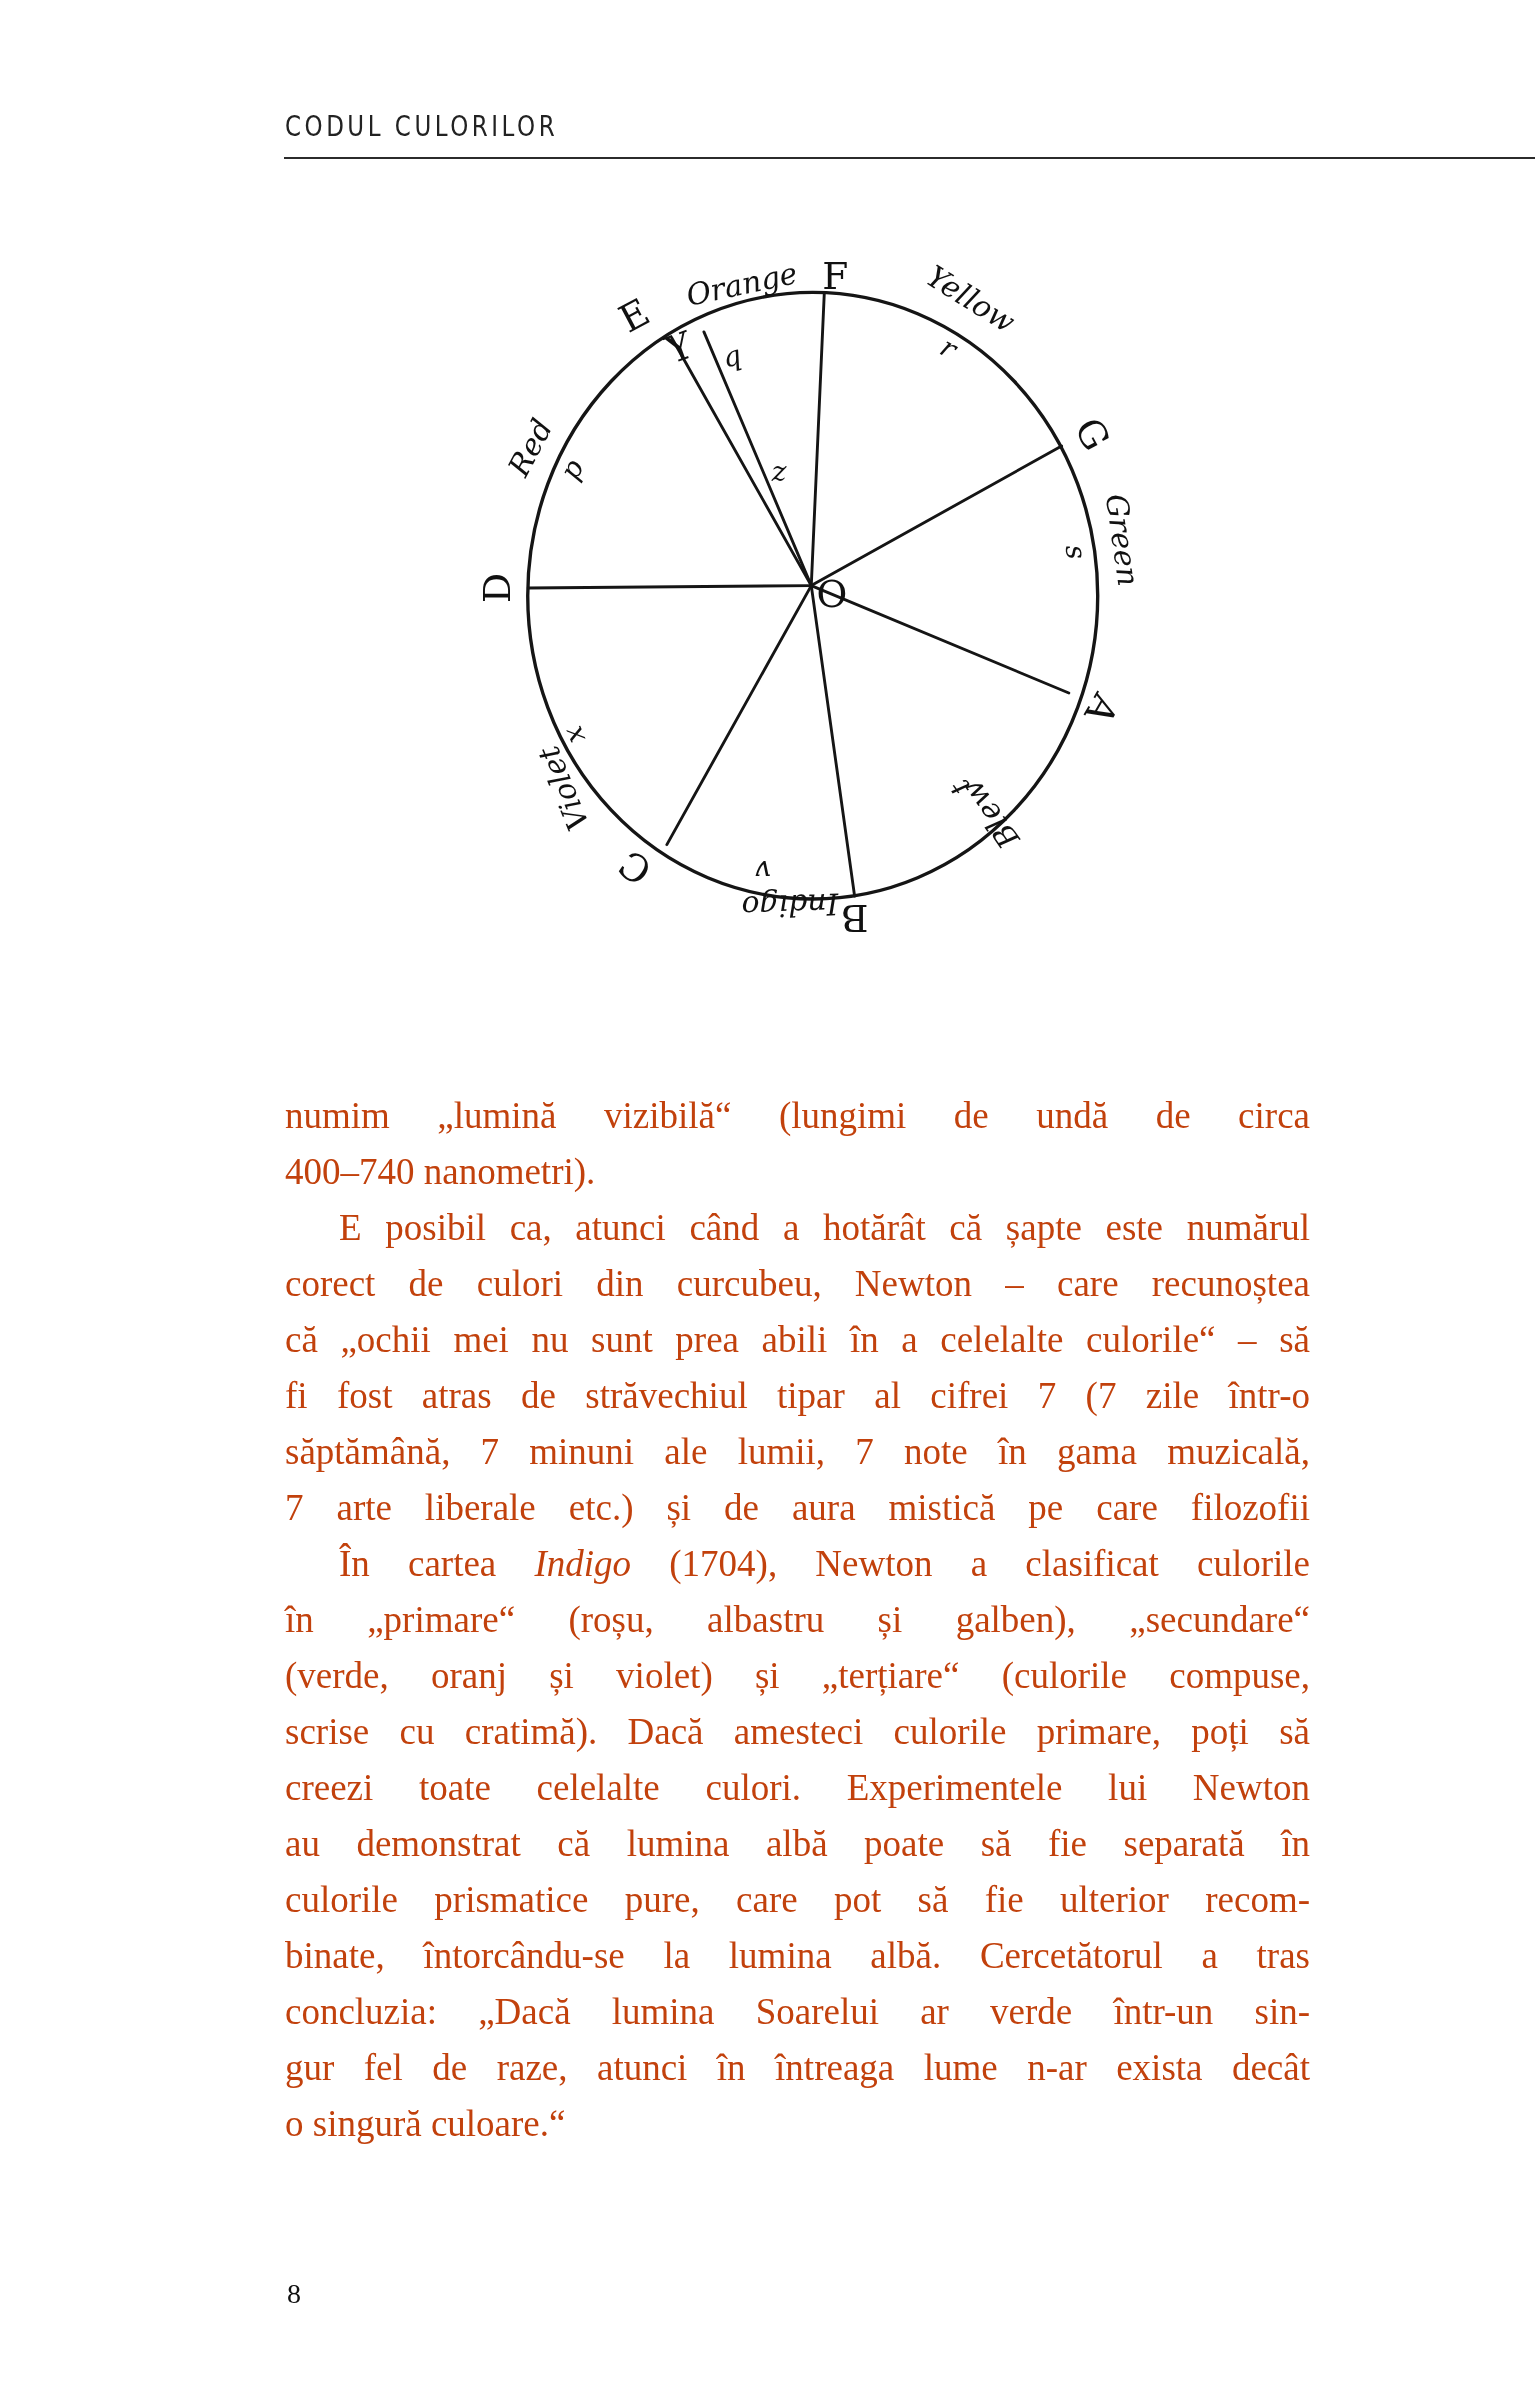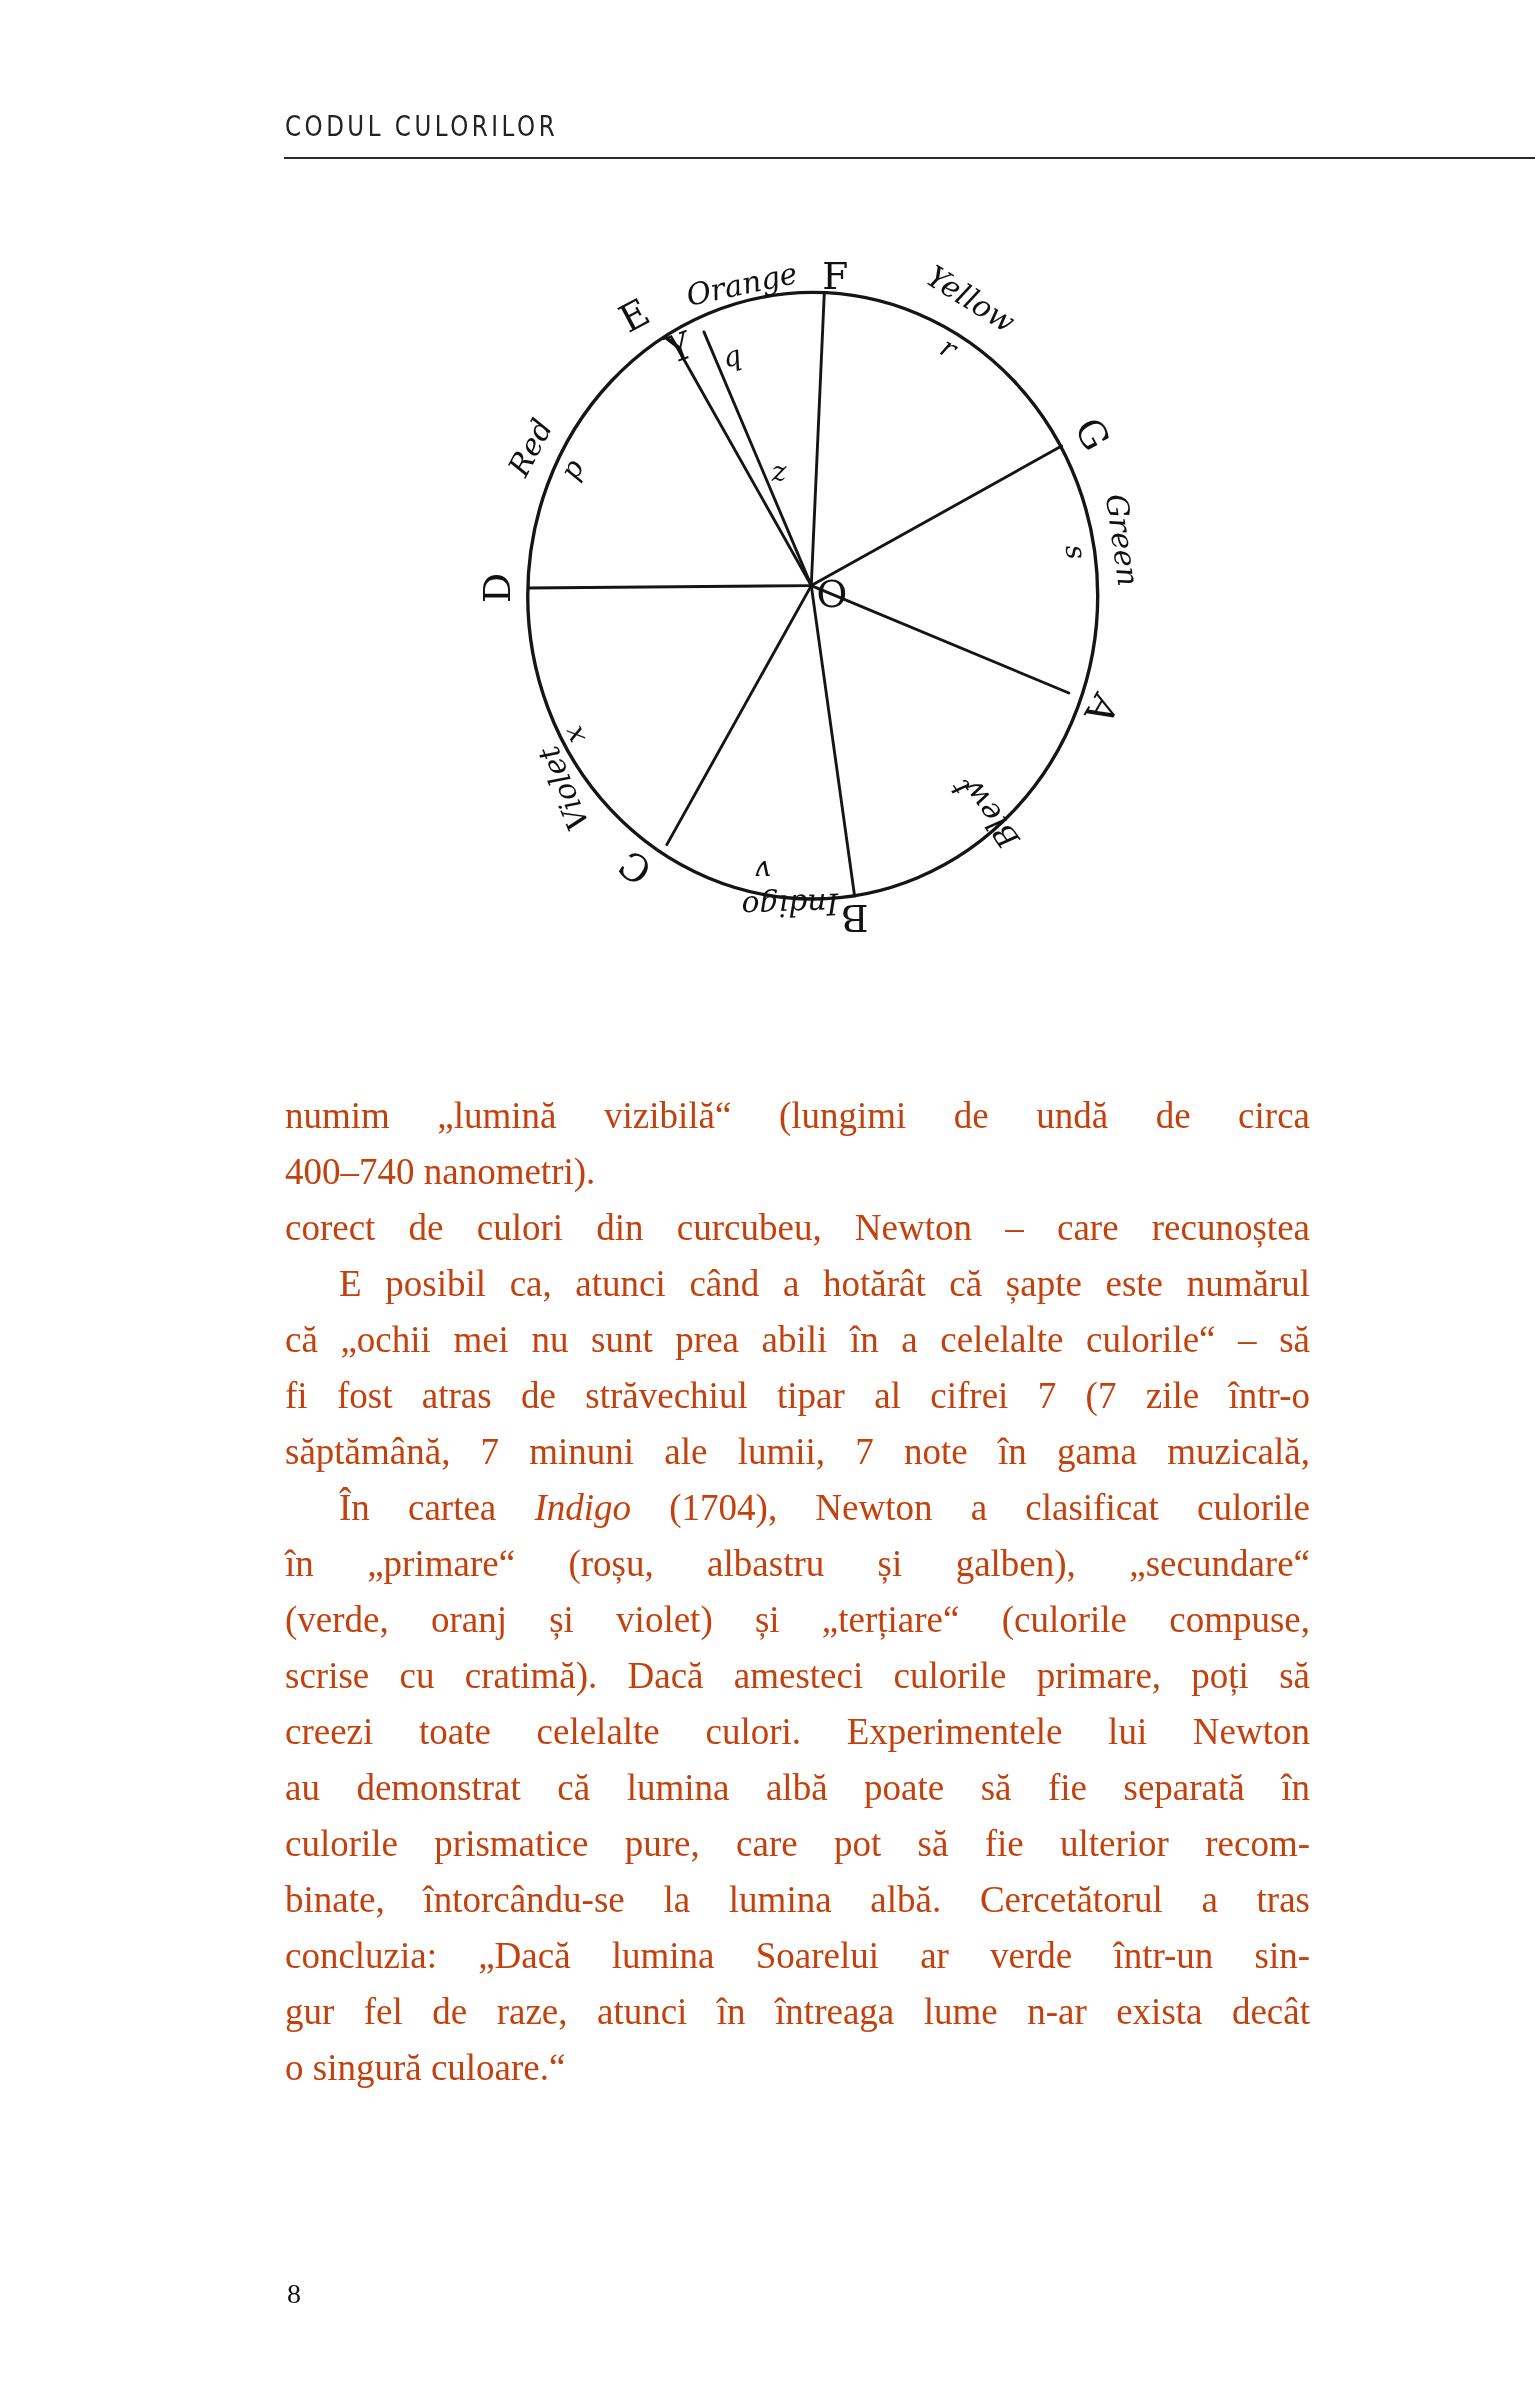--- a/index.html
+++ b/index.html
@@ -72,25 +72,26 @@
     <text class="fig-label small" transform="translate(2215,1150) rotate(82)" text-anchor="middle">s</text>
     <text class="fig-label small" transform="translate(2010,1625) rotate(-125)" text-anchor="middle">t</text>
     <text class="fig-label small" transform="translate(1585,1790) rotate(180)" text-anchor="middle">v</text>
     <text class="fig-label small" transform="translate(1210,1520) rotate(-112)" text-anchor="middle">x</text>
   </svg>
 </div>
 
 <div class="body-text">
   <span class="line">numim „lumină vizibilă“ (lungimi de undă de circa</span>
   <span class="line last">400–740 nanometri).</span>
+  <span class="line indent">E posibil ca, atunci când a hotărât că șapte este numărul</span>
   <span class="line">corect de culori din curcubeu, Newton – care recunoștea</span>
-  <span class="line indent">E posibil ca, atunci când a hotărât că șapte este numărul</span>
   <span class="line">că „ochii mei nu sunt prea abili în a celelalte culorile“ – să</span>
   <span class="line">fi fost atras de străvechiul tipar al cifrei 7 (7 zile într-o</span>
   <span class="line">săptămână, 7 minuni ale lumii, 7 note în gama muzicală,</span>
+  <span class="line">7 arte liberale etc.) și de aura mistică pe care filozofii</span>
   <span class="line indent"><span>În cartea </span><span class="it">Indigo</span><span> (1704), Newton a clasificat culorile</span></span>
   <span class="line">în „primare“ (roșu, albastru și galben), „secundare“</span>
   <span class="line">(verde, oranj și violet) și „terțiare“ (culorile compuse,</span>
   <span class="line">scrise cu cratimă). Dacă amesteci culorile primare, poți să</span>
   <span class="line">creezi toate celelalte culori. Experimentele lui Newton</span>
   <span class="line">au demonstrat că lumina albă poate să fie separată în</span>
   <span class="line">culorile prismatice pure, care pot să fie ulterior recom-</span>
   <span class="line">binate, întorcându-se la lumina albă. Cercetătorul a tras</span>
   <span class="line">concluzia: „Dacă lumina Soarelui ar verde într-un sin-</span>
   <span class="line">gur fel de raze, atunci în întreaga lume n-ar exista decât</span>

